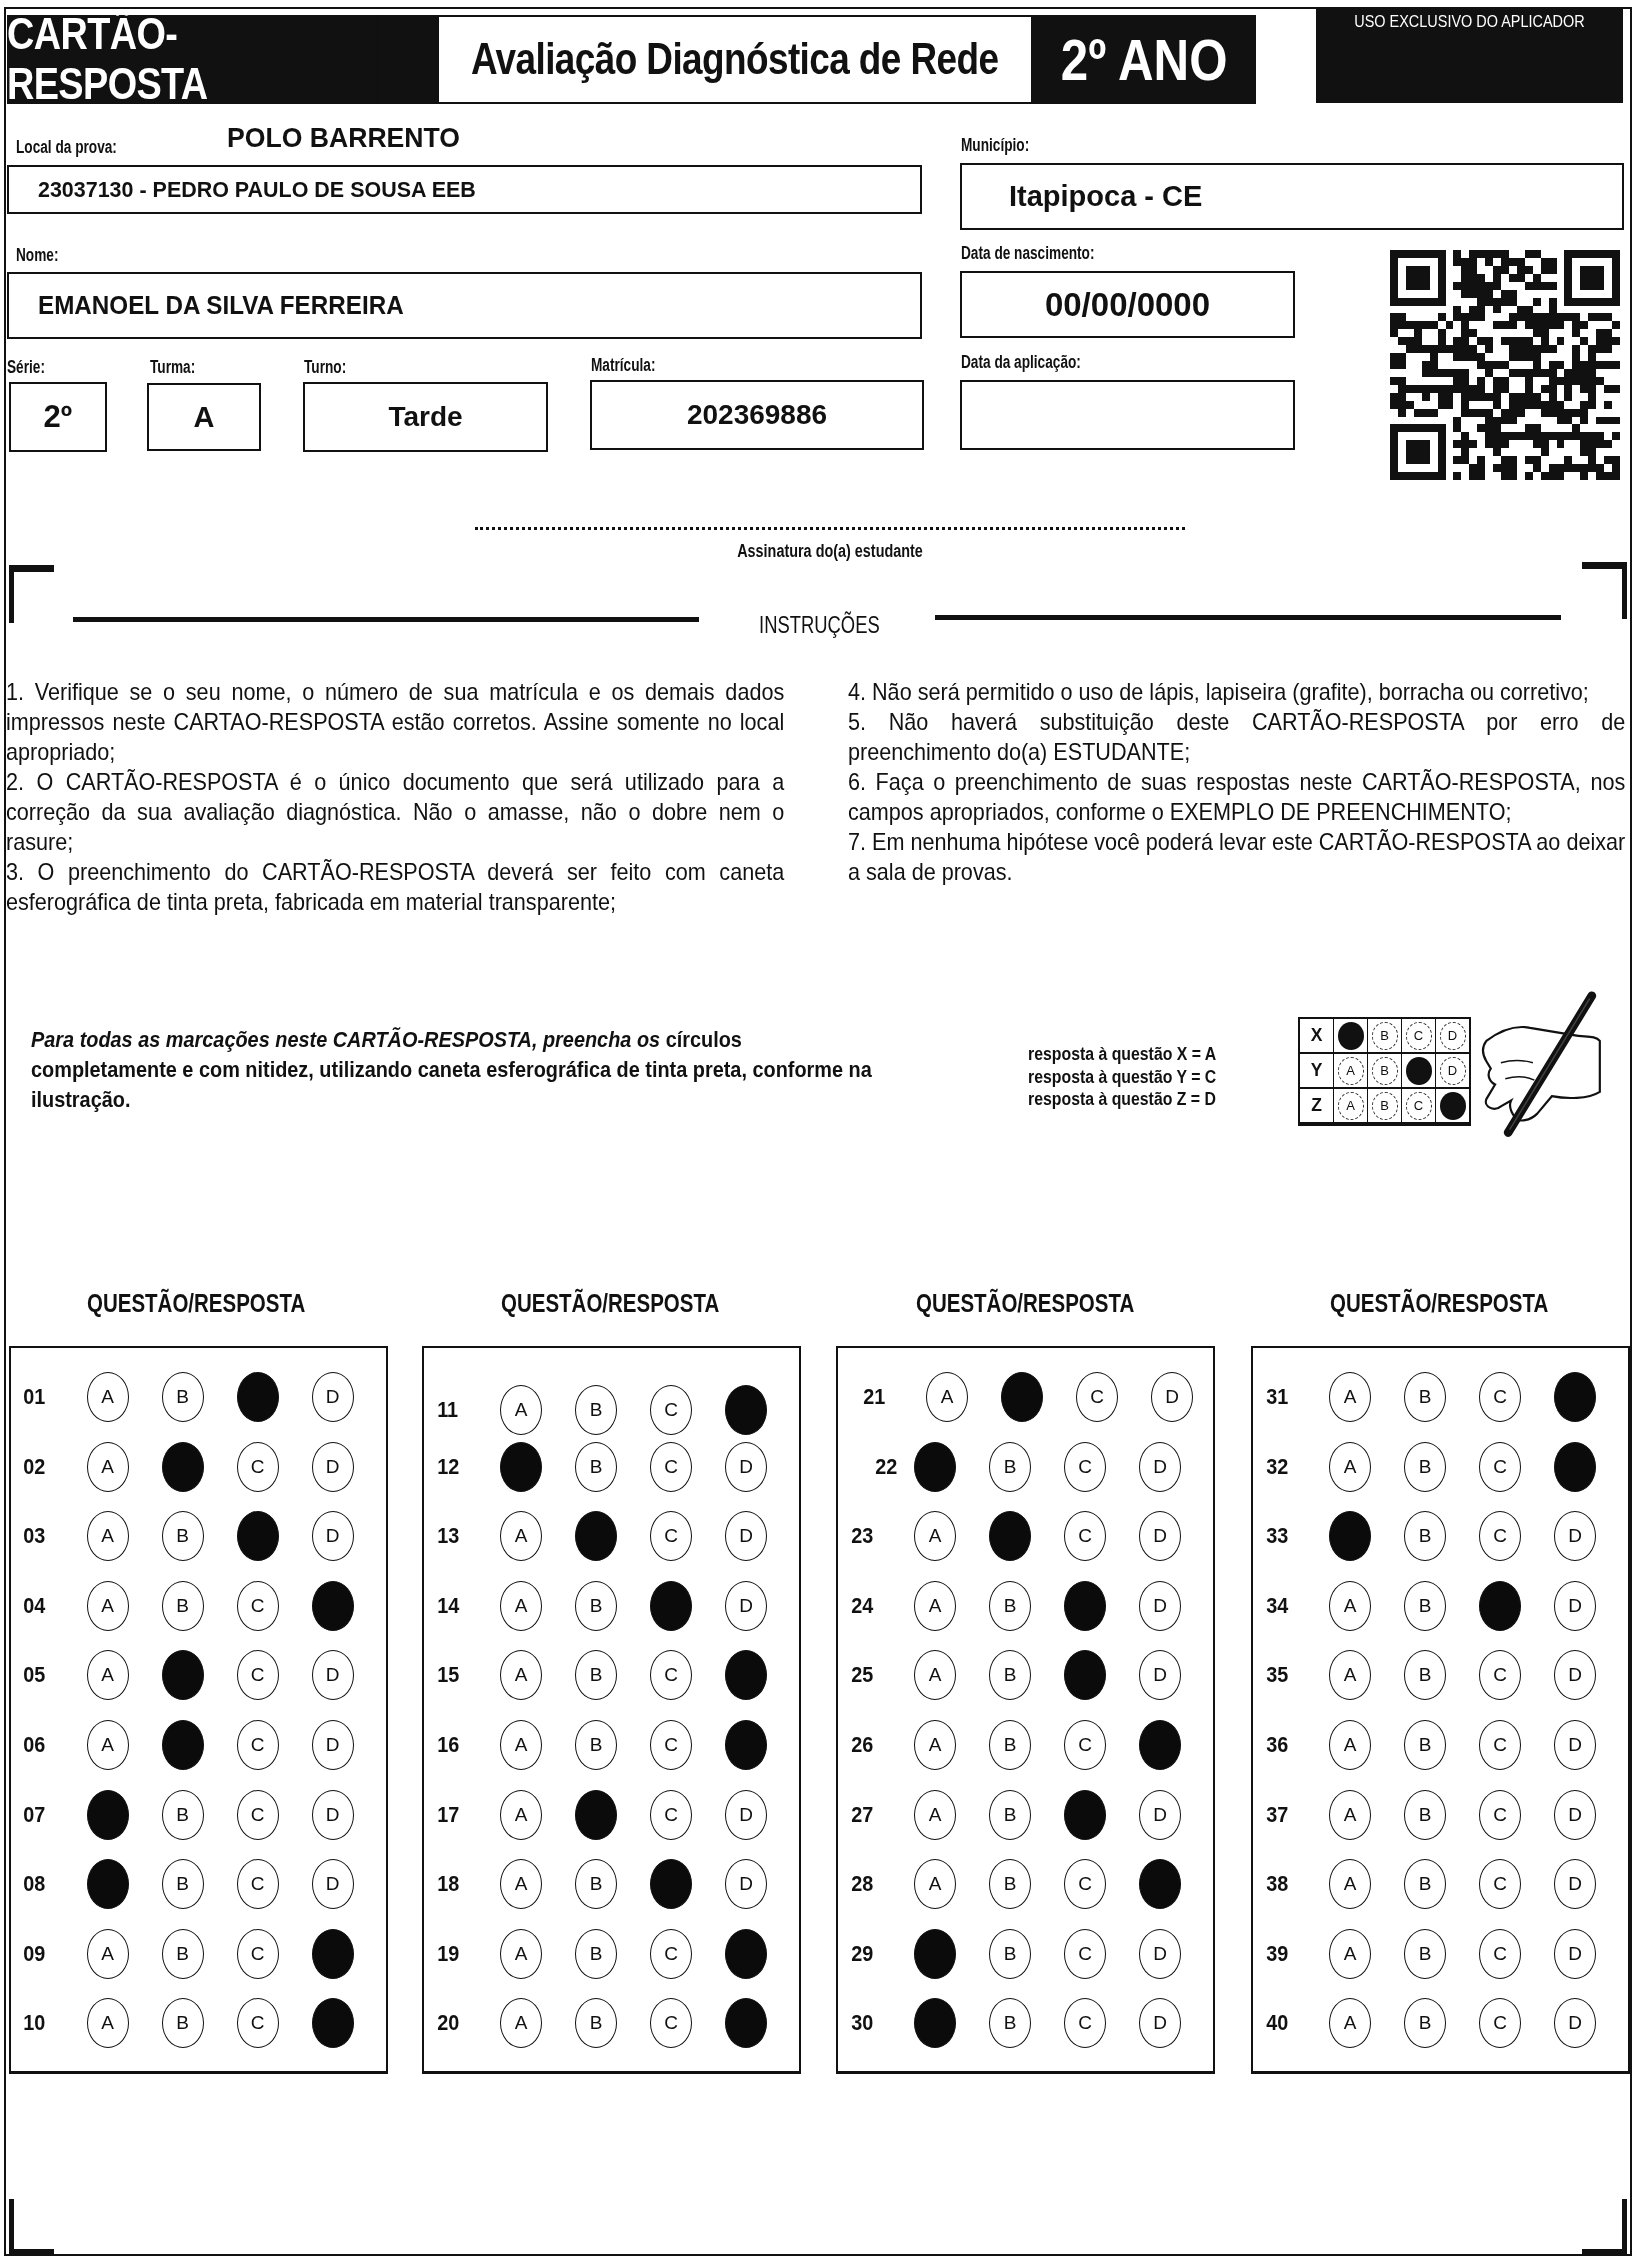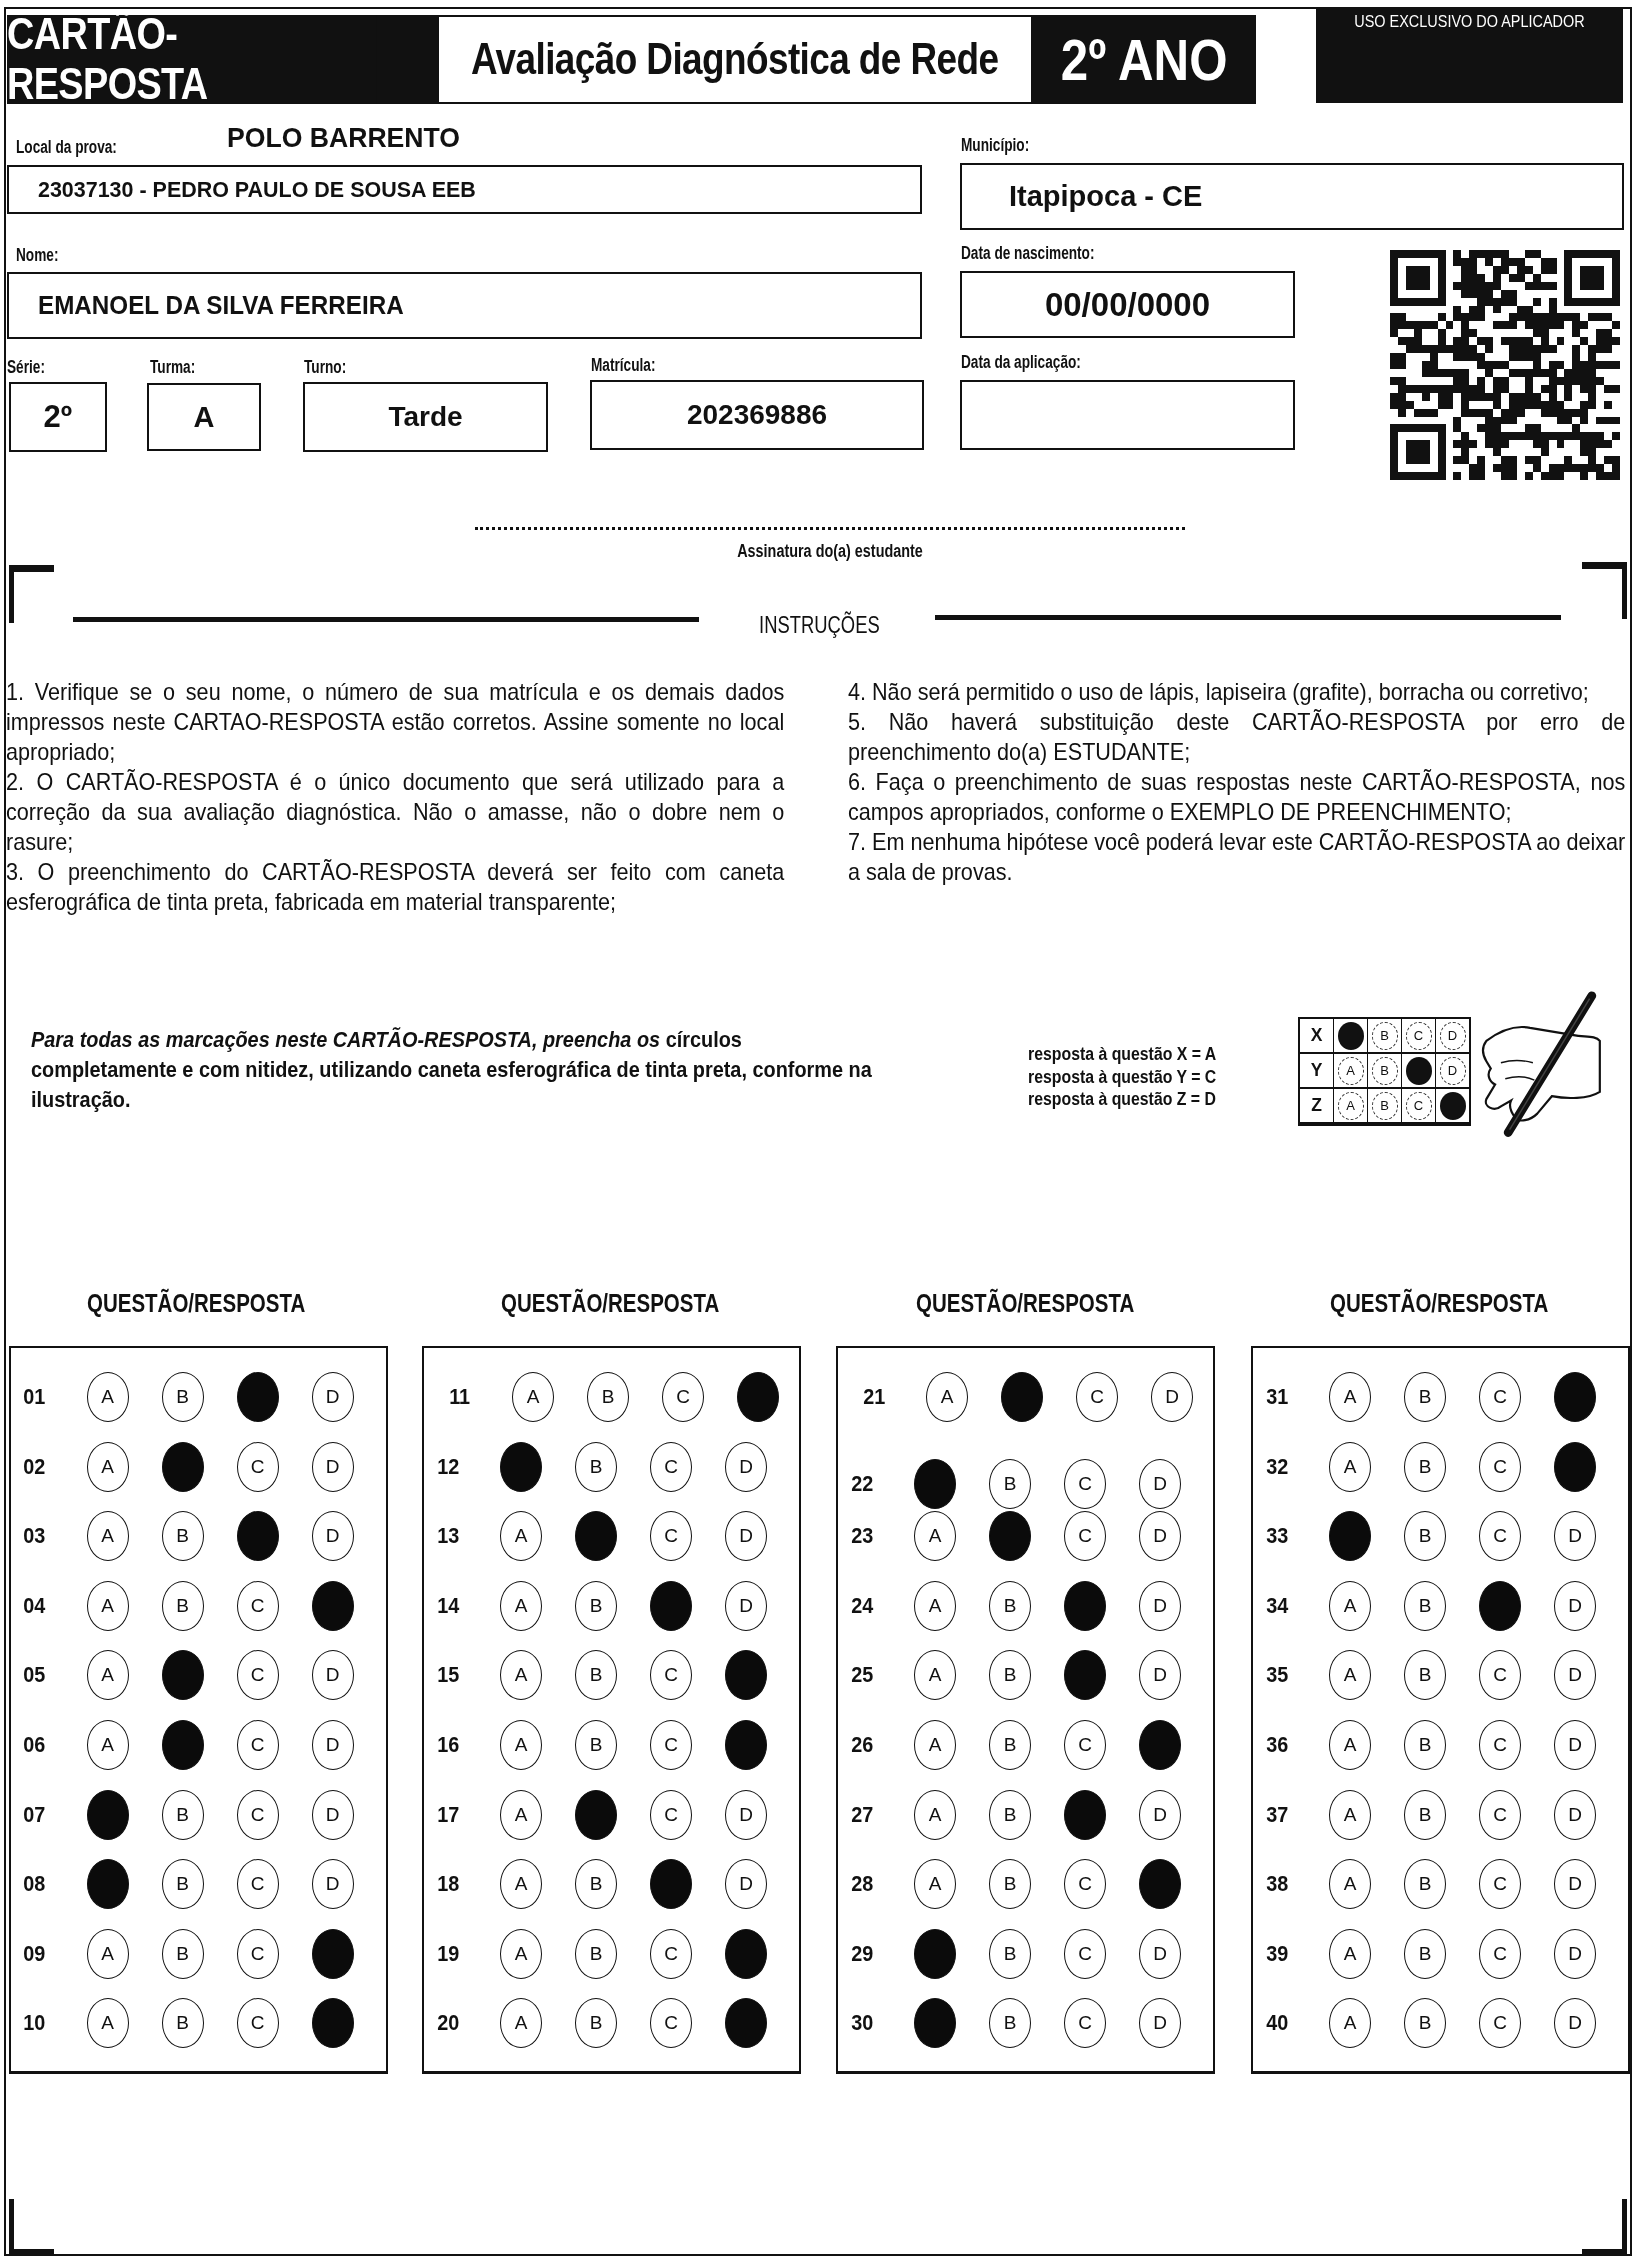--- a/index.html
+++ b/index.html
@@ -697,21 +697,21 @@
       <div class="q-row" style="top: 649px;">
         <div class="q-num"><span>10</span></div>
         <div class="bubble" style="left: 76px;">A</div>
         <div class="bubble" style="left: 151px;">B</div>
         <div class="bubble" style="left: 226px;">C</div>
         <div class="bubble f" style="left: 301px;"></div>
       </div>
     </div>
     <div class="q-title" style="left: 428px;"><span>QUESTÃO/RESPOSTA</span></div>
     <div class="q-panel" style="left: 422px;">
-      <div class="q-row" style="top: 23px; margin-left: 12px;">
+      <div class="q-row" style="top: 36px;">
         <div class="q-num"><span>11</span></div>
         <div class="bubble" style="left: 76px;">A</div>
         <div class="bubble" style="left: 151px;">B</div>
         <div class="bubble" style="left: 226px;">C</div>
         <div class="bubble f" style="left: 301px;"></div>
       </div>
       <div class="q-row" style="top: 93px;">
         <div class="q-num"><span>12</span></div>
         <div class="bubble f" style="left: 76px;"></div>
         <div class="bubble" style="left: 151px;">B</div>
@@ -777,21 +777,21 @@
     </div>
     <div class="q-title" style="left: 843px;"><span>QUESTÃO/RESPOSTA</span></div>
     <div class="q-panel" style="left: 836px;">
       <div class="q-row" style="top: 23px; margin-left: 12px;">
         <div class="q-num"><span>21</span></div>
         <div class="bubble" style="left: 76px;">A</div>
         <div class="bubble f" style="left: 151px;"></div>
         <div class="bubble" style="left: 226px;">C</div>
         <div class="bubble" style="left: 301px;">D</div>
       </div>
-      <div class="q-row" style="top: 110px;">
+      <div class="q-row" style="top: 93px; padding-left: 24px;">
         <div class="q-num"><span>22</span></div>
         <div class="bubble f" style="left: 76px;"></div>
         <div class="bubble" style="left: 151px;">B</div>
         <div class="bubble" style="left: 226px;">C</div>
         <div class="bubble" style="left: 301px;">D</div>
       </div>
       <div class="q-row" style="top: 162px;">
         <div class="q-num"><span>23</span></div>
         <div class="bubble" style="left: 76px;">A</div>
         <div class="bubble f" style="left: 151px;"></div>

